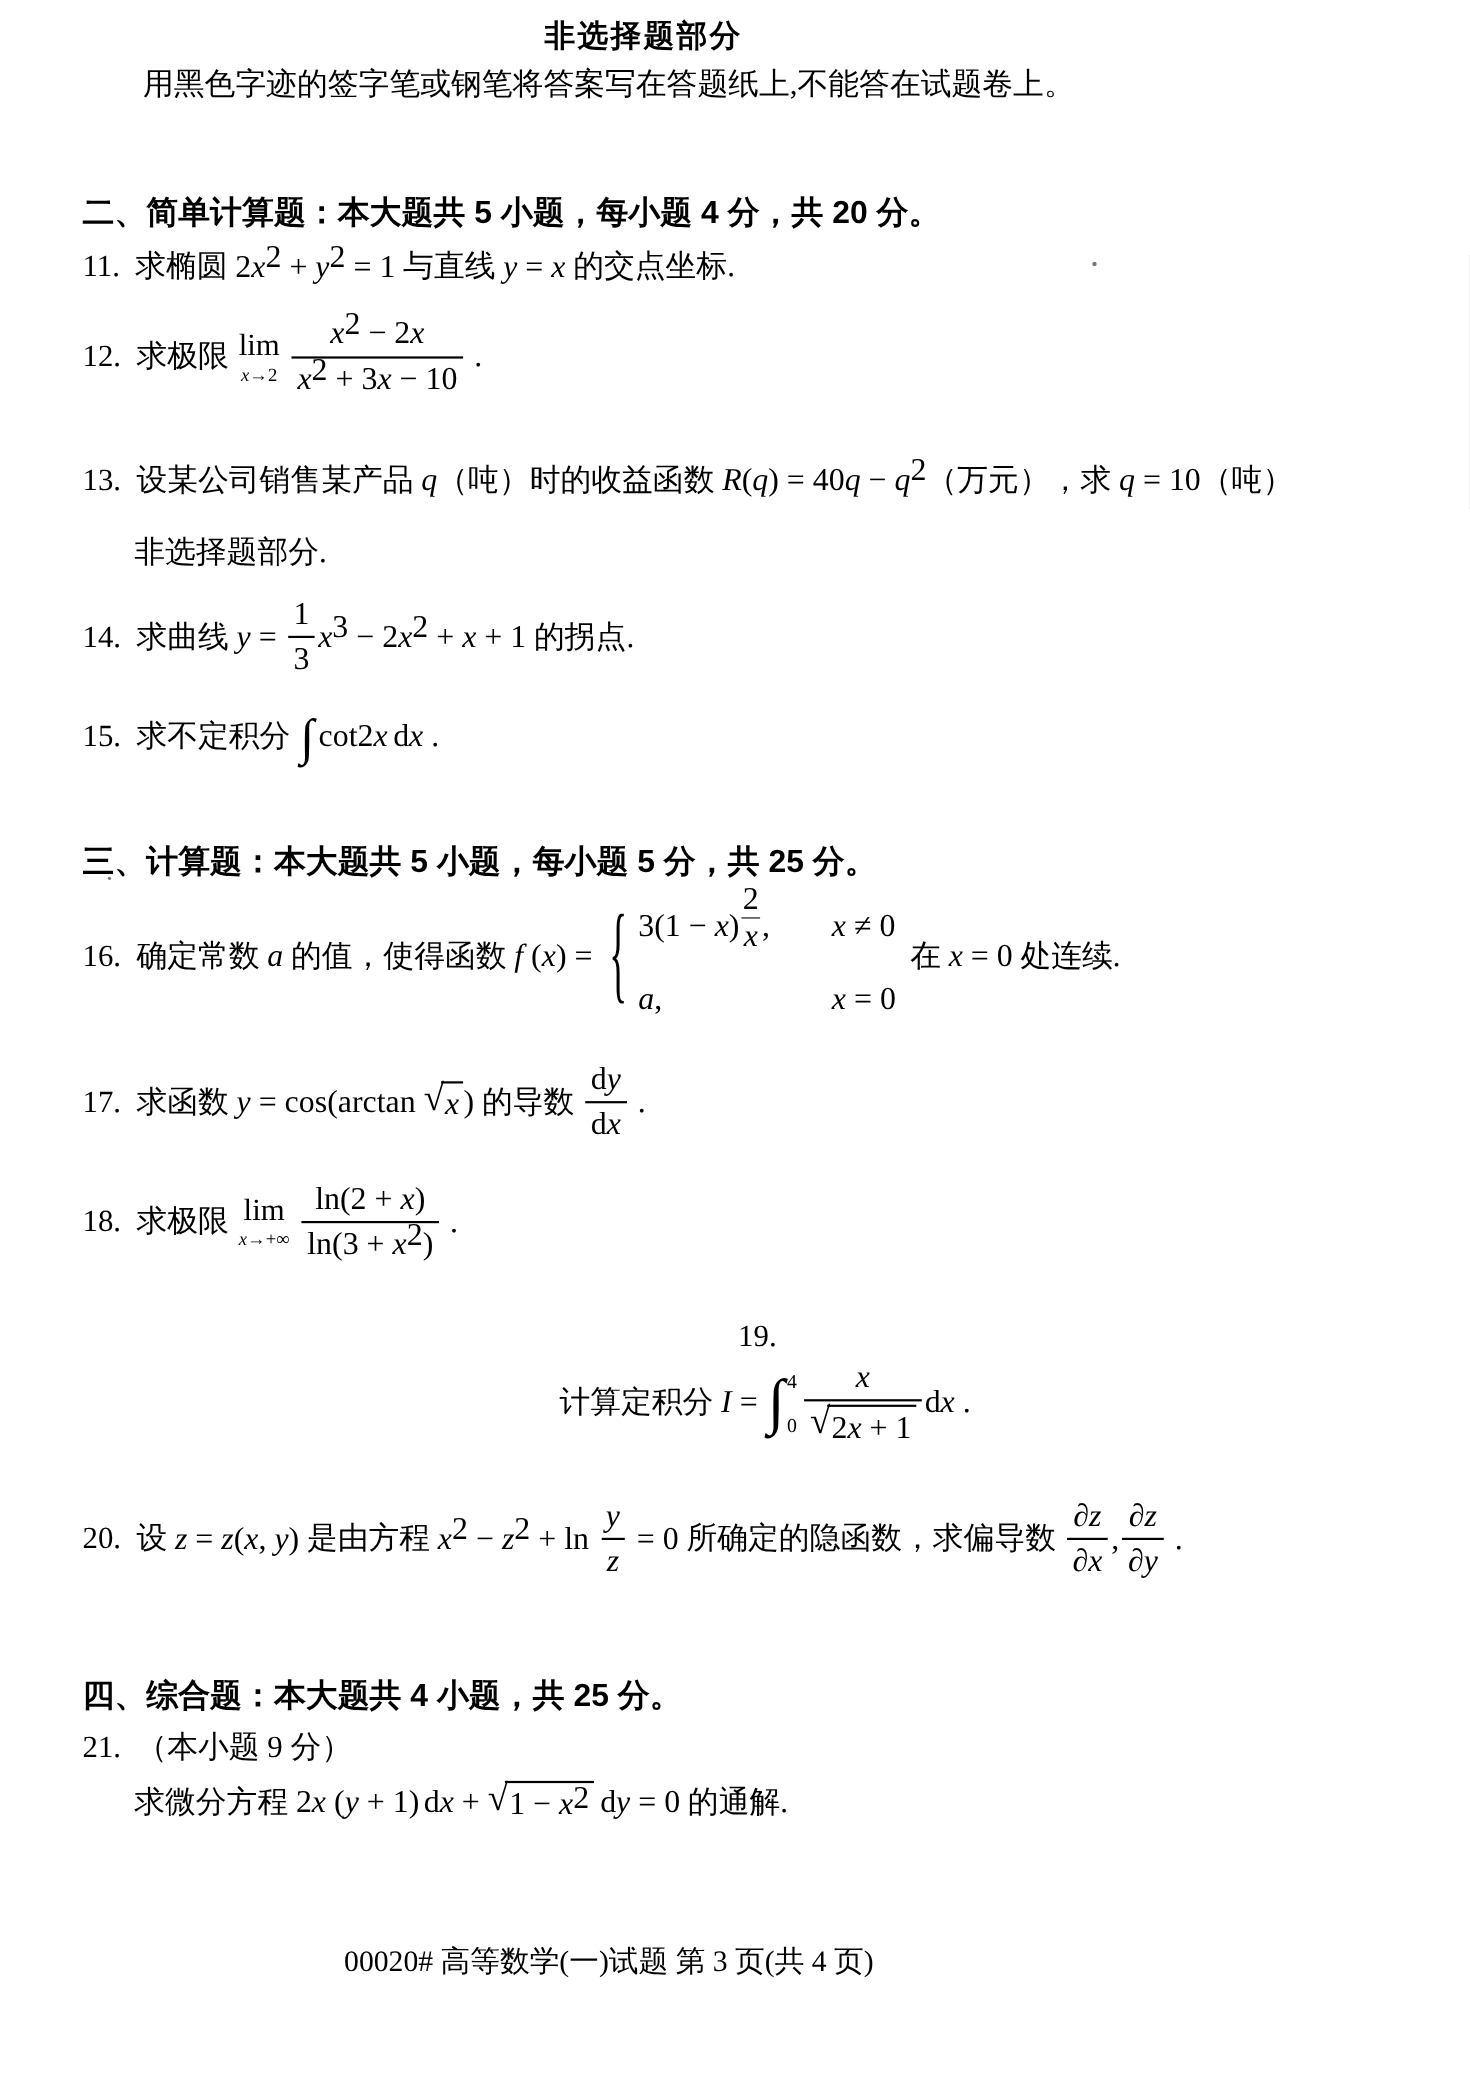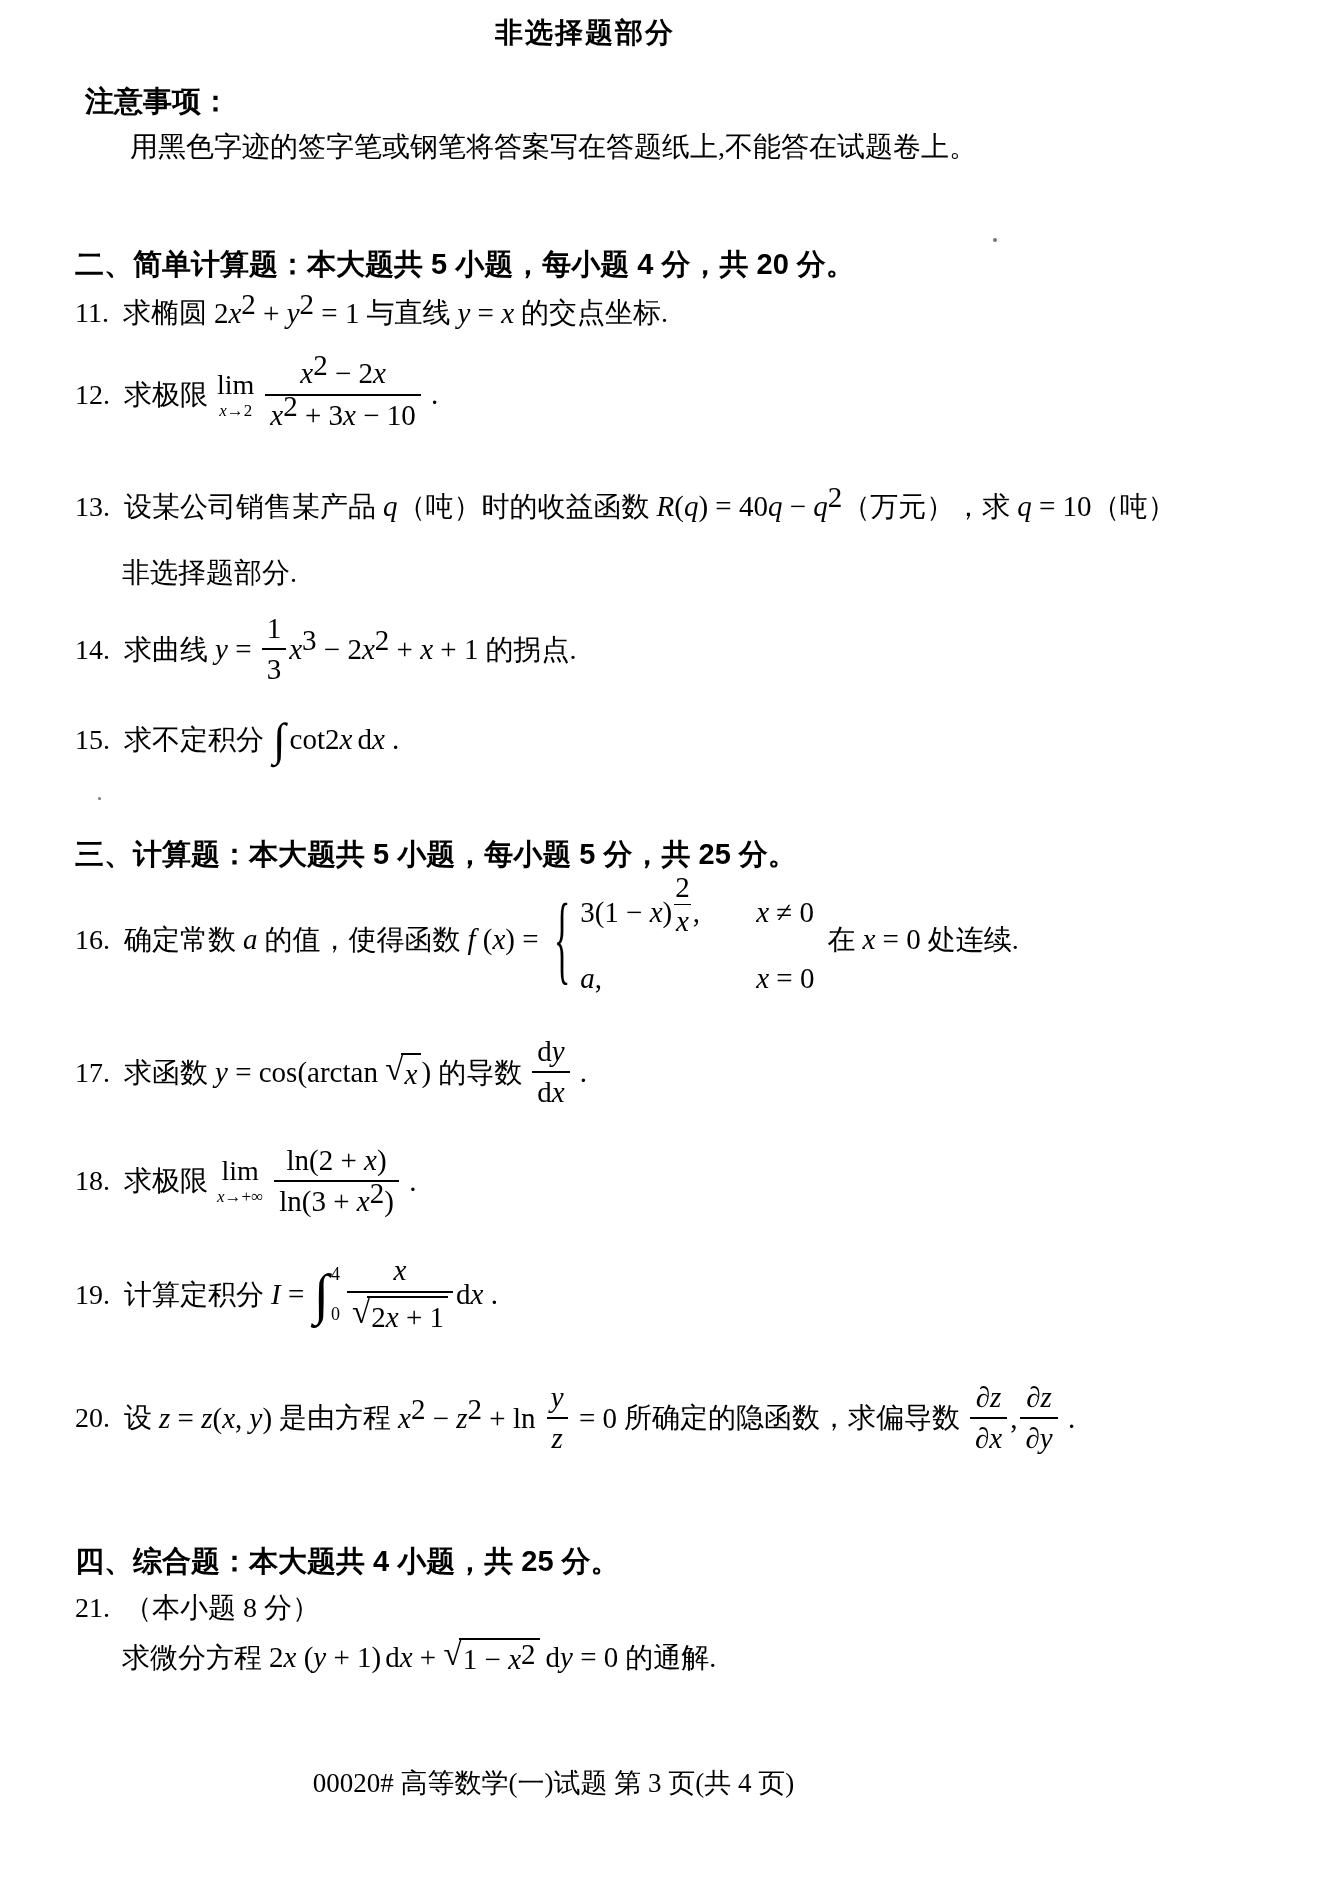--- a/index.html
+++ b/index.html
@@ -33,21 +33,21 @@
   .qbody{display:flex;align-items:center;white-space:pre;}
   #q11-l0{margin-top:8px;}
   #q12-l0{margin-top:24px;}
   #q13-l0{margin-top:54px;}
   #q13-l1{margin-top:26px;}
   #q14-l0{margin-top:20px;}
   #q15-l0{margin-top:32px;}
   #q16-l0{margin-top:6px;}
   #q17-l0{margin-top:36px;}
   #q18-l0{margin-top:34px;}
-  #q19-l0{margin-top:36px;}
+  #q19-l0{margin-top:48px;flex-direction:column;}
   #q20-l0{margin-top:46px;}
   #q21-l0{margin-top:6px;}
   #q21-l1{margin-top:10px;align-items:center;}
   .mrun,.rm{font-size:29px;}
   .mi{font-style:italic;}
   .cn{font-size:28px;}
   .spc{display:inline-block;}
   .sup{font-size:0.60em;position:relative;top:-0.50em;display:inline-block;line-height:1;}
   .frac{display:inline-flex;flex-direction:column;align-items:center;vertical-align:middle;margin:0 3px;}
   .fr-n{display:block;text-align:center;padding:0 5px 3px;line-height:1.15;}
@@ -77,37 +77,36 @@
   .speck{position:absolute;background:#777;border-radius:50%;}
   .speck1{left:993px;top:238px;width:4px;height:4px;}
   .speck2{left:98px;top:797px;width:3px;height:3px;}
 </style>
 </head>
 <body>
 
 <div class="page">
   <div class="title">非选择题部分</div>
   <div class="content">
-    <div class="notes-label">注意事项：</div>
     <div class="notes-text">用黑色字迹的签字笔或钢笔将答案写在答题纸上,不能答在试题卷上。</div>
     <div id="sections">
         <div class="sheading" id="sec2-heading">二、简单计算题：本大题共 5 小题，每小题 4 分，共 20 分。</div>
         <div class="qrow" id="q11-l0"><span class="qnum">11.</span><span class="qbody"><span class="cn">求椭圆 </span><span class="mrun"><span>2</span><span class="mi">x</span></span><span class="sup"><span class="mrun"><span>2</span></span></span><span class="mrun"><span> + </span><span class="mi">y</span></span><span class="sup"><span class="mrun"><span>2</span></span></span><span class="mrun"><span> = 1</span></span><span class="cn"> 与直线 </span><span class="mrun"><span class="mi">y</span><span> = </span><span class="mi">x</span></span><span class="cn"> 的交点坐标.</span></span></div>
         <div class="qrow" id="q12-l0"><span class="qnum">12.</span><span class="qbody"><span class="cn">求极限 </span><span class="limw"><span class="limt">lim</span><span class="limb"><span class="mrun"><span class="mi">x</span><span>→2</span></span></span></span><span class="frac"><span class="fr-n"><span class="mrun"><span class="mi">x</span></span><span class="sup"><span class="mrun"><span>2</span></span></span><span class="mrun"><span> − 2</span><span class="mi">x</span></span></span><span class="fr-d"><span class="mrun"><span class="mi">x</span></span><span class="sup"><span class="mrun"><span>2</span></span></span><span class="mrun"><span> + 3</span><span class="mi">x</span><span> − 10</span></span></span></span><span class="mrun"><span> .</span></span></span></div>
         <div class="qrow" id="q13-l0"><span class="qnum">13.</span><span class="qbody"><span class="cn">设某公司销售某产品 </span><span class="mrun"><span class="mi">q</span></span><span class="cn">（吨）时的收益函数 </span><span class="mrun"><span class="mi">R</span><span>(</span><span class="mi">q</span><span>) = 40</span><span class="mi">q</span><span> − </span><span class="mi">q</span></span><span class="sup"><span class="mrun"><span>2</span></span></span><span class="cn">（万元），求 </span><span class="mrun"><span class="mi">q</span><span> = 10</span></span><span class="cn">（吨）</span></span></div>
         <div class="qrow qcont" id="q13-l1"><span class="qbody"><span class="cn">非选择题部分.</span></span></div>
         <div class="qrow" id="q14-l0"><span class="qnum">14.</span><span class="qbody"><span class="cn">求曲线 </span><span class="mrun"><span class="mi">y</span><span> = </span></span><span class="frac"><span class="fr-n"><span class="mrun"><span>1</span></span></span><span class="fr-d"><span class="mrun"><span>3</span></span></span></span><span class="mrun"><span class="mi">x</span></span><span class="sup"><span class="mrun"><span>3</span></span></span><span class="mrun"><span> − 2</span><span class="mi">x</span></span><span class="sup"><span class="mrun"><span>2</span></span></span><span class="mrun"><span> + </span><span class="mi">x</span><span> + 1</span></span><span class="cn"> 的拐点.</span></span></div>
         <div class="qrow" id="q15-l0"><span class="qnum">15.</span><span class="qbody"><span class="cn">求不定积分 </span><span class="intw"><span class="intg small">∫</span></span><span class="rm">cot</span><span class="mrun"><span>2</span><span class="mi">x</span></span><span class="spc" style="width: 5px;"></span><span class="rm">d</span><span class="mrun"><span class="mi">x</span></span><span class="mrun"><span> .</span></span></span></div>
         <div class="sheading" id="sec3-heading">三、计算题：本大题共 5 小题，每小题 5 分，共 25 分。</div>
         <div class="qrow" id="q16-l0"><span class="qnum">16.</span><span class="qbody"><span class="cn">确定常数 </span><span class="mrun"><span class="mi">a</span></span><span class="cn"> 的值，使得函数 </span><span class="mrun"><span class="mi">f</span><span> (</span><span class="mi">x</span><span>) = </span></span><span class="cases"><span class="brace">{</span><span class="crows"><span class="crow"><span class="cf"><span class="mrun"><span>3(1 − </span><span class="mi">x</span><span>)</span></span><span class="sup"><span class="frac"><span class="fr-n"><span class="mrun"><span>2</span></span></span><span class="fr-d"><span class="mrun"><span class="mi">x</span></span></span></span></span><span class="mrun"><span>,</span></span></span><span class="cc"><span class="mrun"><span class="mi">x</span><span> ≠ 0</span></span></span></span><span class="crow"><span class="cf"><span class="mrun"><span class="mi">a</span><span>,</span></span></span><span class="cc"><span class="mrun"><span class="mi">x</span><span> = 0</span></span></span></span></span></span><span class="cn"> 在 </span><span class="mrun"><span class="mi">x</span><span> = 0</span></span><span class="cn"> 处连续.</span></span></div>
         <div class="qrow" id="q17-l0"><span class="qnum">17.</span><span class="qbody"><span class="cn">求函数 </span><span class="mrun"><span class="mi">y</span><span> = </span></span><span class="rm">cos(arctan </span><span class="sqrt"><span class="rad">√</span><span class="rdc"><span class="mrun"><span class="mi">x</span></span></span></span><span class="rm">)</span><span class="cn"> 的导数 </span><span class="frac"><span class="fr-n"><span class="rm">d</span><span class="mrun"><span class="mi">y</span></span></span><span class="fr-d"><span class="rm">d</span><span class="mrun"><span class="mi">x</span></span></span></span><span class="mrun"><span> .</span></span></span></div>
         <div class="qrow" id="q18-l0"><span class="qnum">18.</span><span class="qbody"><span class="cn">求极限 </span><span class="limw"><span class="limt">lim</span><span class="limb"><span class="mrun"><span class="mi">x</span><span>→+∞</span></span></span></span><span class="frac"><span class="fr-n"><span class="rm">ln(</span><span class="mrun"><span>2 + </span><span class="mi">x</span></span><span class="rm">)</span></span><span class="fr-d"><span class="rm">ln(</span><span class="mrun"><span>3 + </span><span class="mi">x</span></span><span class="sup"><span class="mrun"><span>2</span></span></span><span class="rm">)</span></span></span><span class="mrun"><span> .</span></span></span></div>
         <div class="qrow" id="q19-l0"><span class="qnum">19.</span><span class="qbody"><span class="cn">计算定积分 </span><span class="mrun"><span class="mi">I</span><span> = </span></span><span class="intw"><span class="intg">∫</span><span class="intb"><span class="int-hi">4</span><span class="int-lo">0</span></span></span><span class="frac"><span class="fr-n"><span class="mrun"><span class="mi">x</span></span></span><span class="fr-d"><span class="sqrt"><span class="rad">√</span><span class="rdc"><span class="mrun"><span>2</span><span class="mi">x</span><span> + 1</span></span></span></span></span></span><span class="rm">d</span><span class="mrun"><span class="mi">x</span></span><span class="mrun"><span> .</span></span></span></div>
         <div class="qrow" id="q20-l0"><span class="qnum">20.</span><span class="qbody"><span class="cn">设 </span><span class="mrun"><span class="mi">z</span><span> = </span><span class="mi">z</span><span>(</span><span class="mi">x</span><span>, </span><span class="mi">y</span><span>)</span></span><span class="cn"> 是由方程 </span><span class="mrun"><span class="mi">x</span></span><span class="sup"><span class="mrun"><span>2</span></span></span><span class="mrun"><span> − </span><span class="mi">z</span></span><span class="sup"><span class="mrun"><span>2</span></span></span><span class="mrun"><span> + </span></span><span class="rm">ln </span><span class="frac"><span class="fr-n"><span class="mrun"><span class="mi">y</span></span></span><span class="fr-d"><span class="mrun"><span class="mi">z</span></span></span></span><span class="mrun"><span> = 0</span></span><span class="cn"> 所确定的隐函数，求偏导数 </span><span class="frac"><span class="fr-n"><span class="mrun"><span class="mi">∂z</span></span></span><span class="fr-d"><span class="mrun"><span class="mi">∂x</span></span></span></span><span class="mrun"><span>,</span></span><span class="frac"><span class="fr-n"><span class="mrun"><span class="mi">∂z</span></span></span><span class="fr-d"><span class="mrun"><span class="mi">∂y</span></span></span></span><span class="mrun"><span> .</span></span></span></div>
         <div class="sheading" id="sec4-heading">四、综合题：本大题共 4 小题，共 25 分。</div>
-        <div class="qrow" id="q21-l0"><span class="qnum">21.</span><span class="qbody"><span class="cn">（本小题 8 分）</span></span></div>
+        <div class="qrow" id="q21-l0"><span class="qnum">21.</span><span class="qbody"><span class="cn">（本小题 9 分）</span></span></div>
         <div class="qrow qcont" id="q21-l1"><span class="qbody"><span class="cn">求微分方程 </span><span class="mrun"><span>2</span><span class="mi">x</span><span> (</span><span class="mi">y</span><span> + 1)</span></span><span class="spc" style="width: 4px;"></span><span class="rm">d</span><span class="mrun"><span class="mi">x</span></span><span class="mrun"><span> + </span></span><span class="sqrt"><span class="rad">√</span><span class="rdc"><span class="mrun"><span>1 − </span><span class="mi">x</span></span><span class="sup"><span class="mrun"><span>2</span></span></span></span></span><span class="spc" style="width: 6px;"></span><span class="rm">d</span><span class="mrun"><span class="mi">y</span></span><span class="mrun"><span> = 0</span></span><span class="cn"> 的通解.</span></span></div>
       </div>
   </div>
   <div class="footer">00020# 高等数学(一)试题 第 3 页(共 4 页)</div>
   <div class="speck speck1"></div>
   <div class="speck speck2"></div>
 </div>
 
 </body></html>

